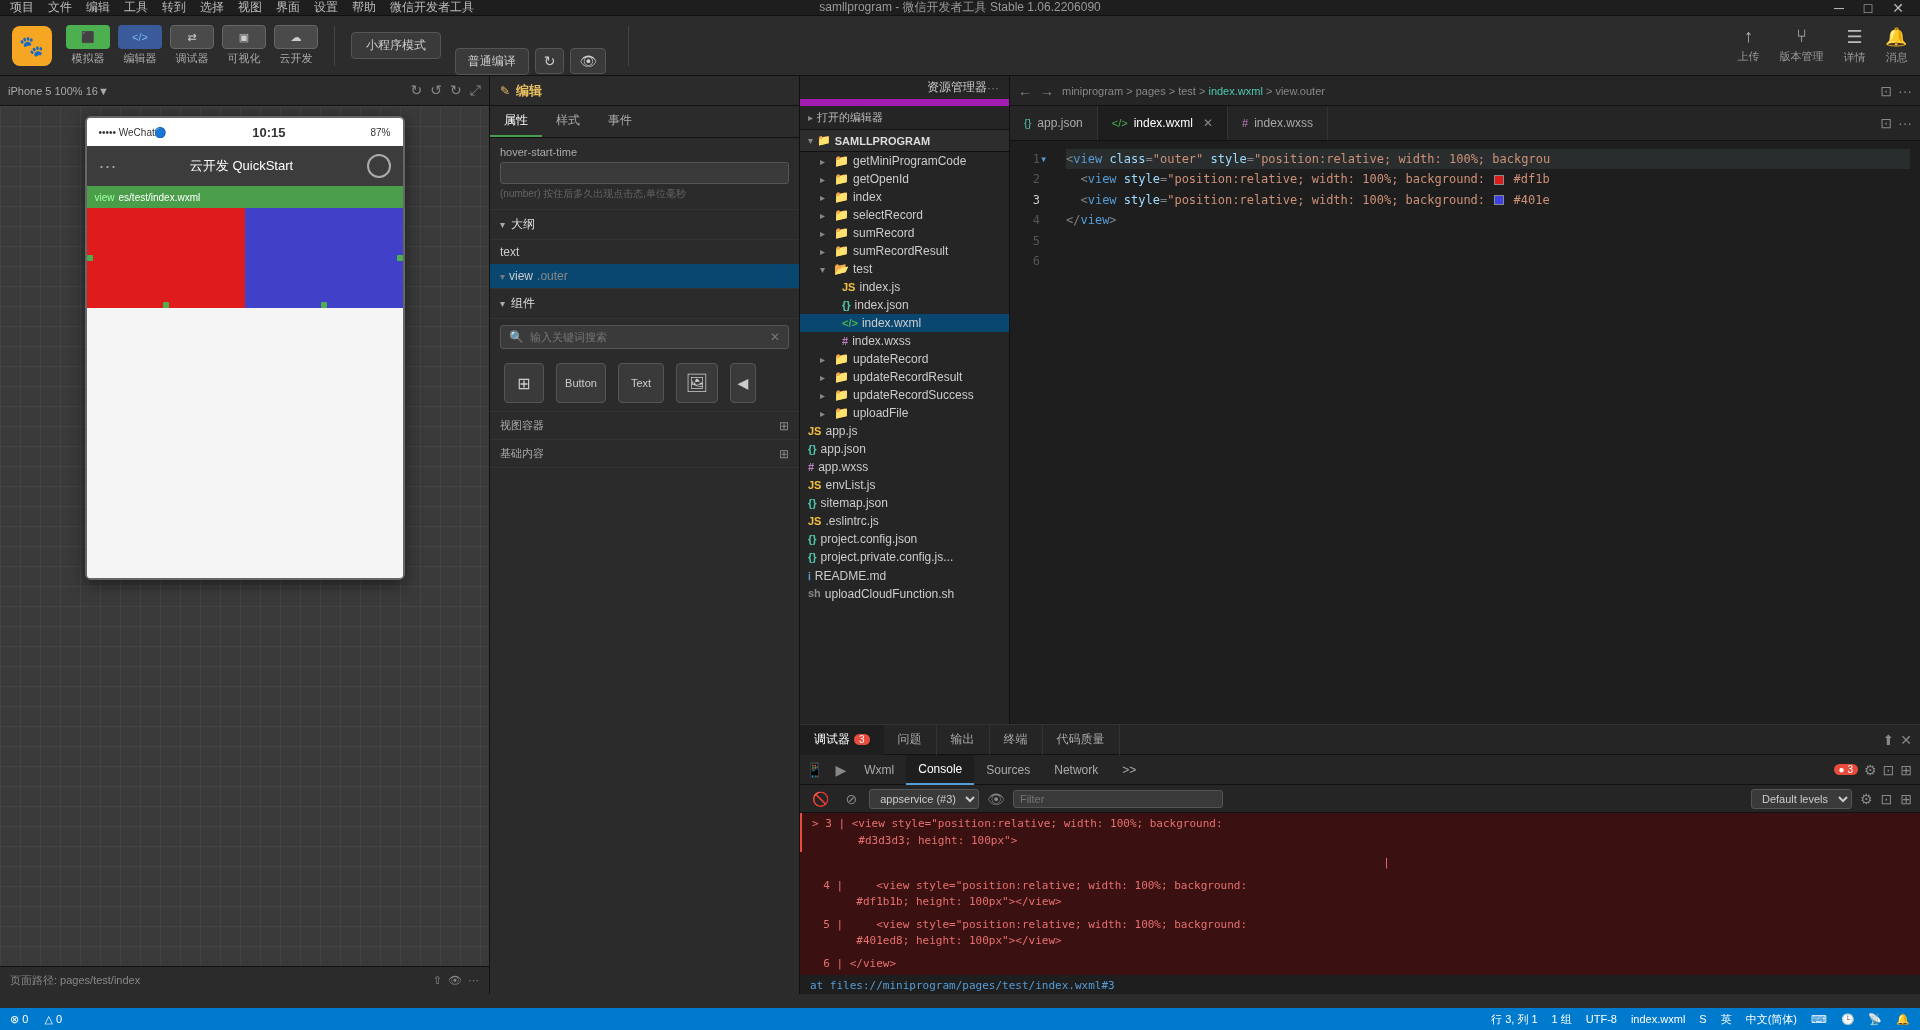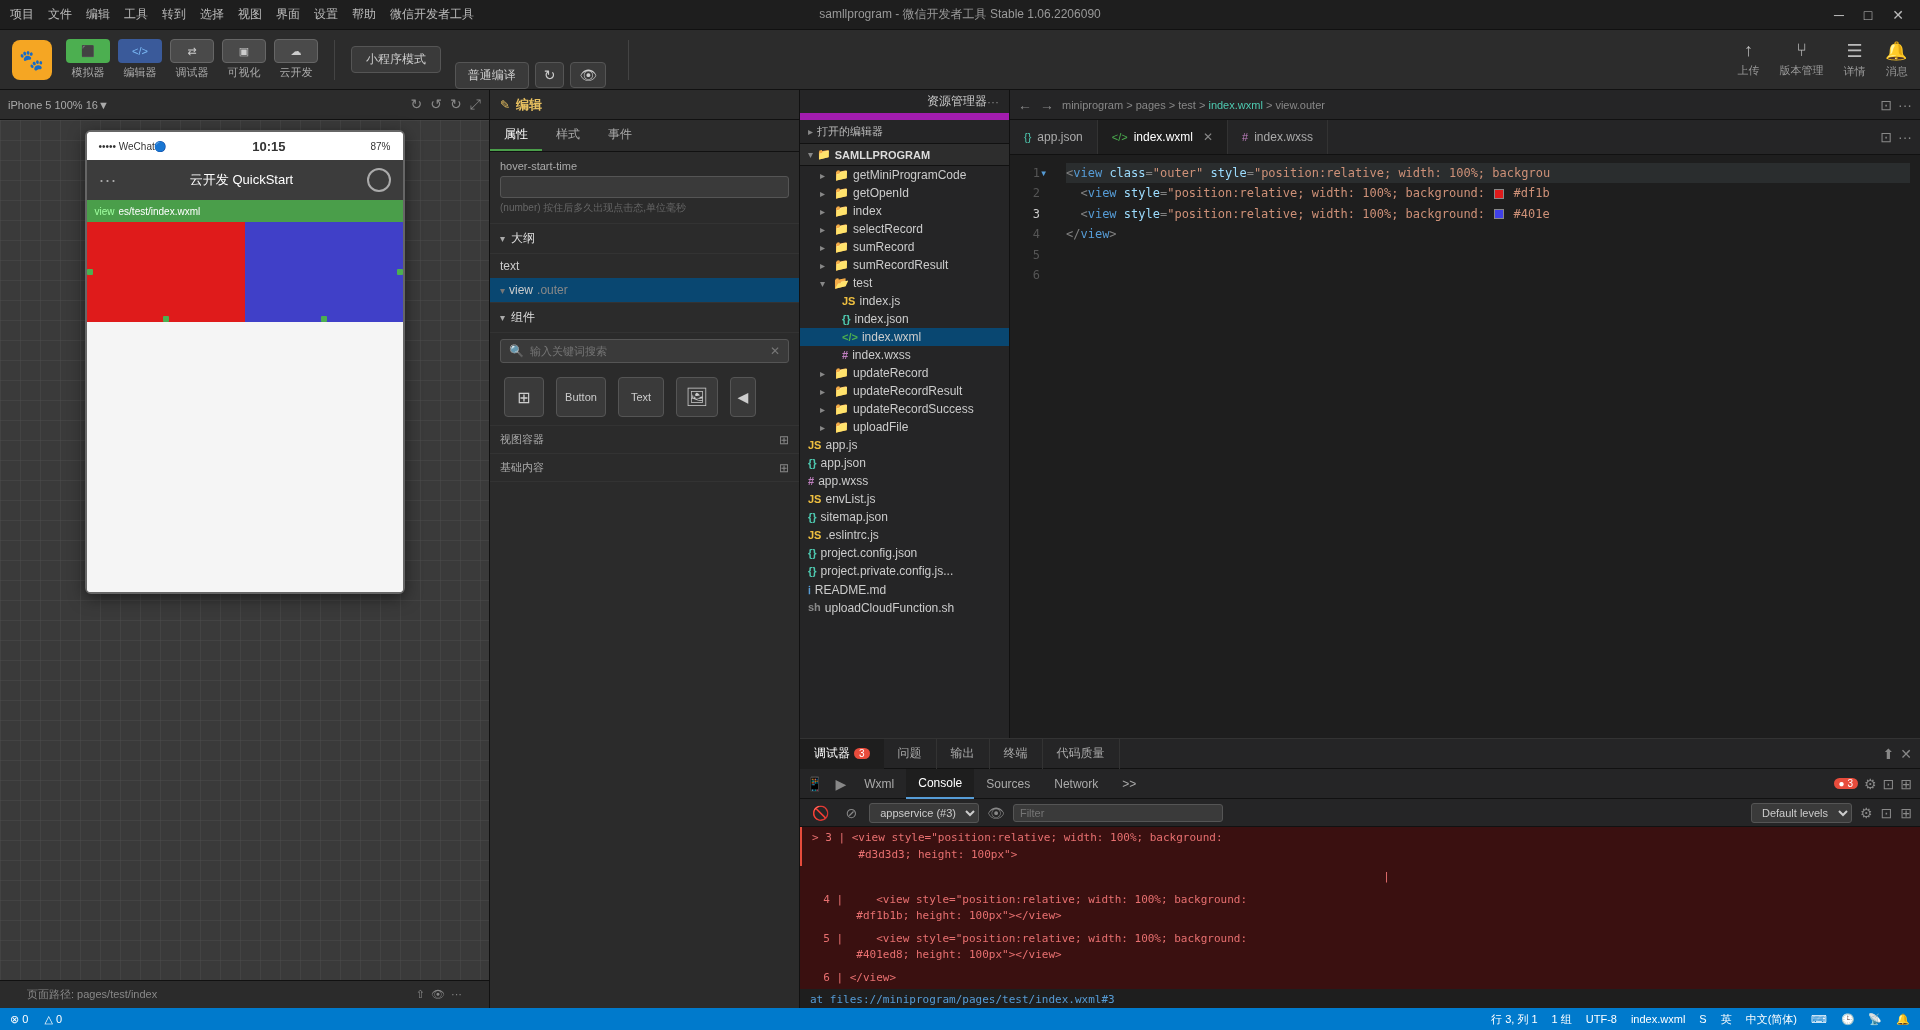--- a/index.html
+++ b/index.html
@@ -3,21 +3,21 @@
   <meta charset="utf-8">
   <style>
     * { box-sizing: border-box; margin: 0; padding: 0; }
     body { font-family: 'Microsoft YaHei', Arial, sans-serif; background: #2b2b2b; color: #ccc; font-size: 12px; width: 1920px; height: 1030px; overflow: hidden; }
     .tree-item { display: flex; align-items: center; gap: 4px; padding: 2px 8px; cursor: pointer; font-size: 12px; color: #ccc; }
     .tree-indent-1 { padding-left: 20px; }
   </style>
 </head>
 <body>
 
-<div style="background:#1e1e1e;height:30px;display:flex;align-items:center;padding:0 10px;border-bottom:1px solid #111;position:relative;">
+<div style="background:#1e1e1e;height:16px;display:flex;align-items:center;padding:0 10px;border-bottom:1px solid #111;position:relative;">
   <div style="display:flex;gap:14px;">
     <span style="font-size:12px;color:#bbb;cursor:pointer;">项目</span>
     <span style="font-size:12px;color:#bbb;cursor:pointer;">文件</span>
     <span style="font-size:12px;color:#bbb;cursor:pointer;">编辑</span>
     <span style="font-size:12px;color:#bbb;cursor:pointer;">工具</span>
     <span style="font-size:12px;color:#bbb;cursor:pointer;">转到</span>
     <span style="font-size:12px;color:#bbb;cursor:pointer;">选择</span>
     <span style="font-size:12px;color:#bbb;cursor:pointer;">视图</span>
     <span style="font-size:12px;color:#bbb;cursor:pointer;">界面</span>
     <span style="font-size:12px;color:#bbb;cursor:pointer;">设置</span>
@@ -143,21 +143,21 @@
             <div style="background:#4040c8;flex:1;position:relative;">
               <div style="position:absolute;right:0;top:50%;width:6px;height:6px;background:#4caf50;border-radius:1px;transform:translateY(-50%);"></div>
               <div style="position:absolute;bottom:0;left:50%;width:6px;height:6px;background:#4caf50;border-radius:1px;transform:translateX(-50%);"></div>
             </div>
           </div>
           <div style="flex:1;background:#f5f5f5;height:270px;"></div>
         </div>
       </div>
     </div>
 
-    <div style="height:28px;background:#2b2b2b;border-top:1px solid #111;display:flex;align-items:center;justify-content:space-between;padding:0 27px;font-size:11px;color:#888;">
+    <div style="height:28px;background:#2b2b2b;border-top:1px solid #111;display:flex;align-items:center;justify-content:space-between;padding:0 10px;font-size:11px;color:#888;">
       <span>页面路径: pages/test/index</span>
       <div style="display:flex;gap:6px;">
         <span style="cursor:pointer;">⇧</span>
         <span style="cursor:pointer;">👁</span>
         <span style="cursor:pointer;">···</span>
       </div>
     </div>
   </div>
 
   <div style="width:310px;background:#2b2b2b;border-right:1px solid #111;display:flex;flex-direction:column;flex-shrink:0;overflow-y:auto;">

